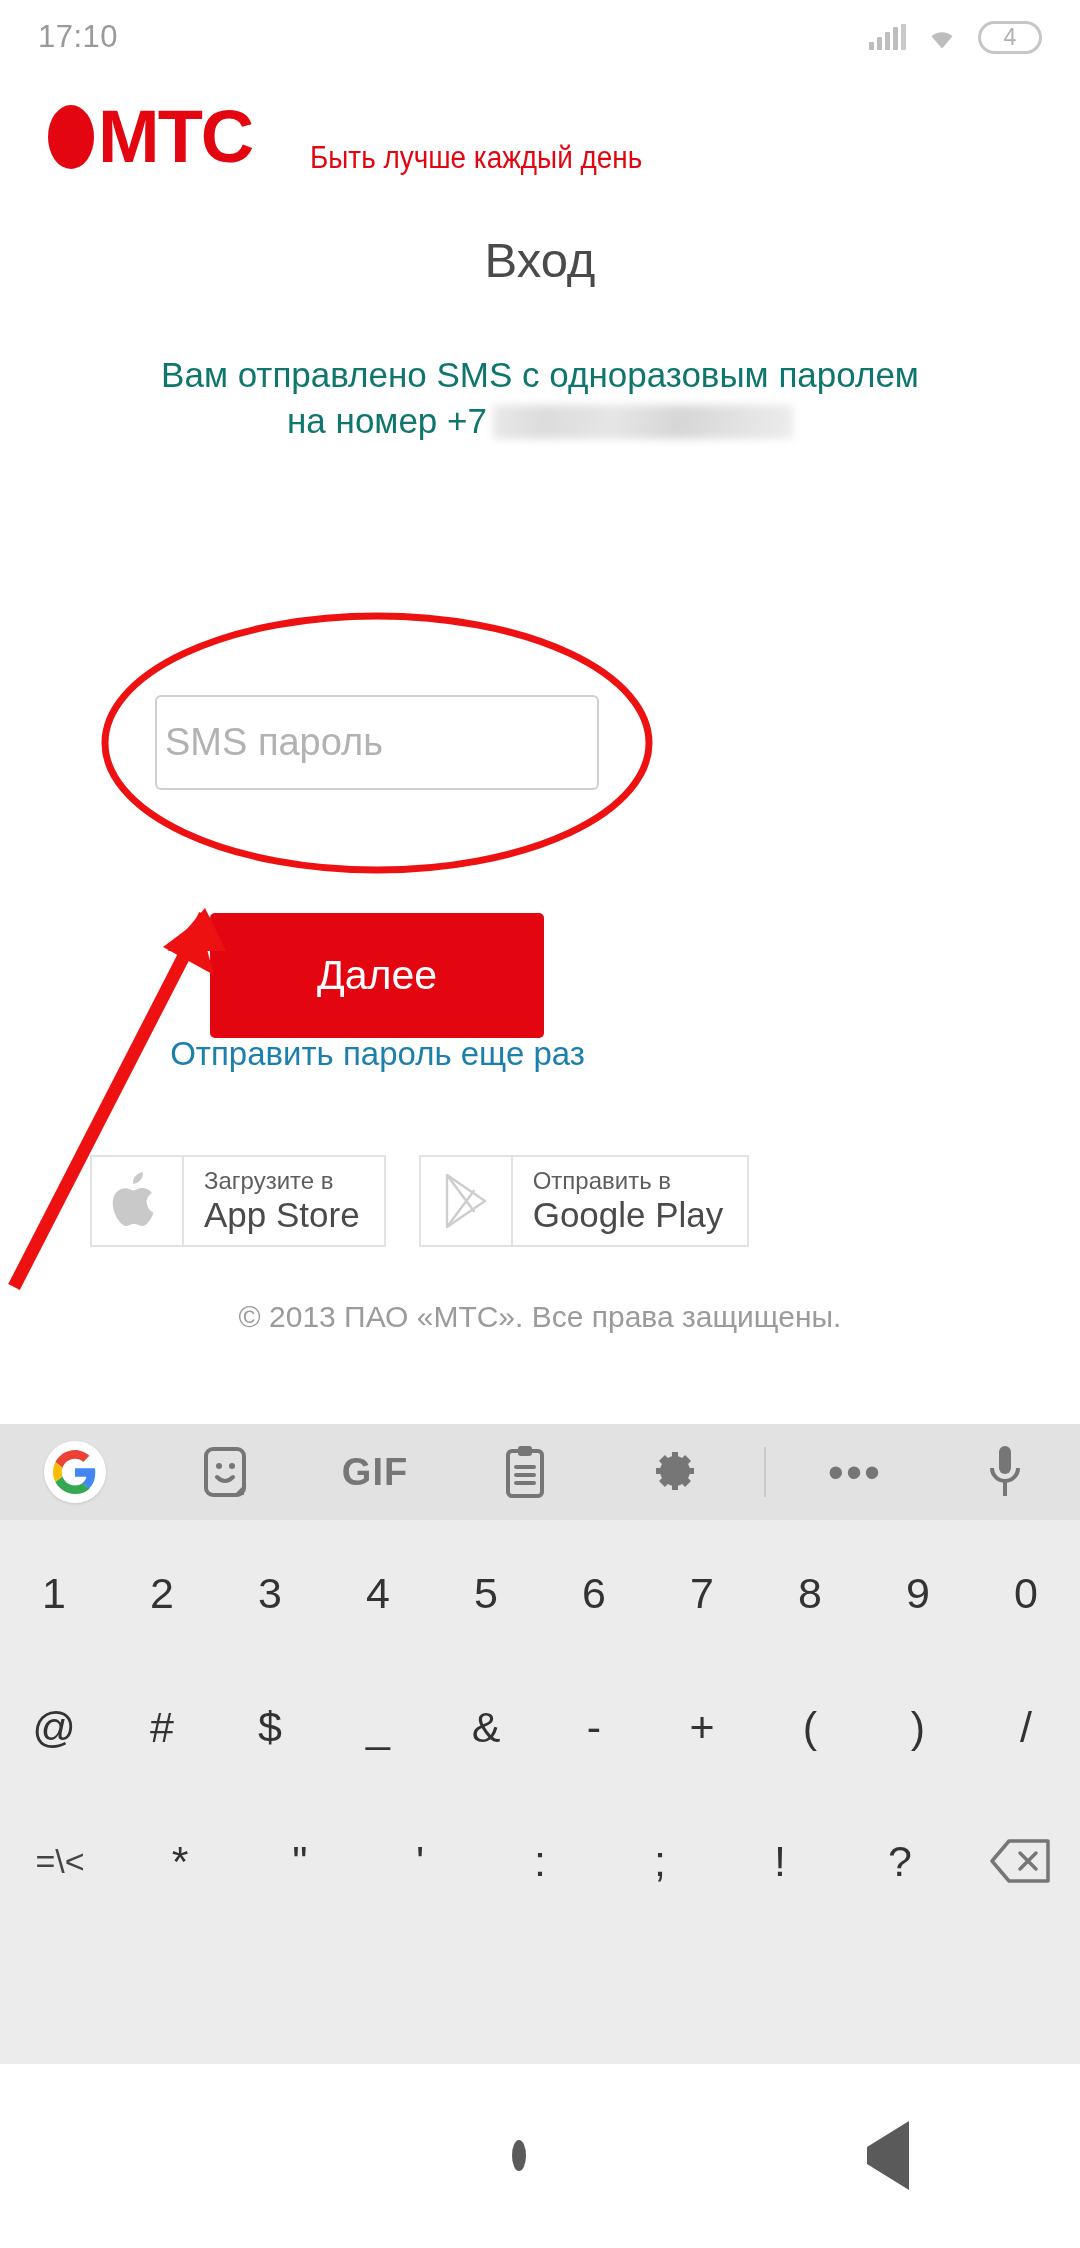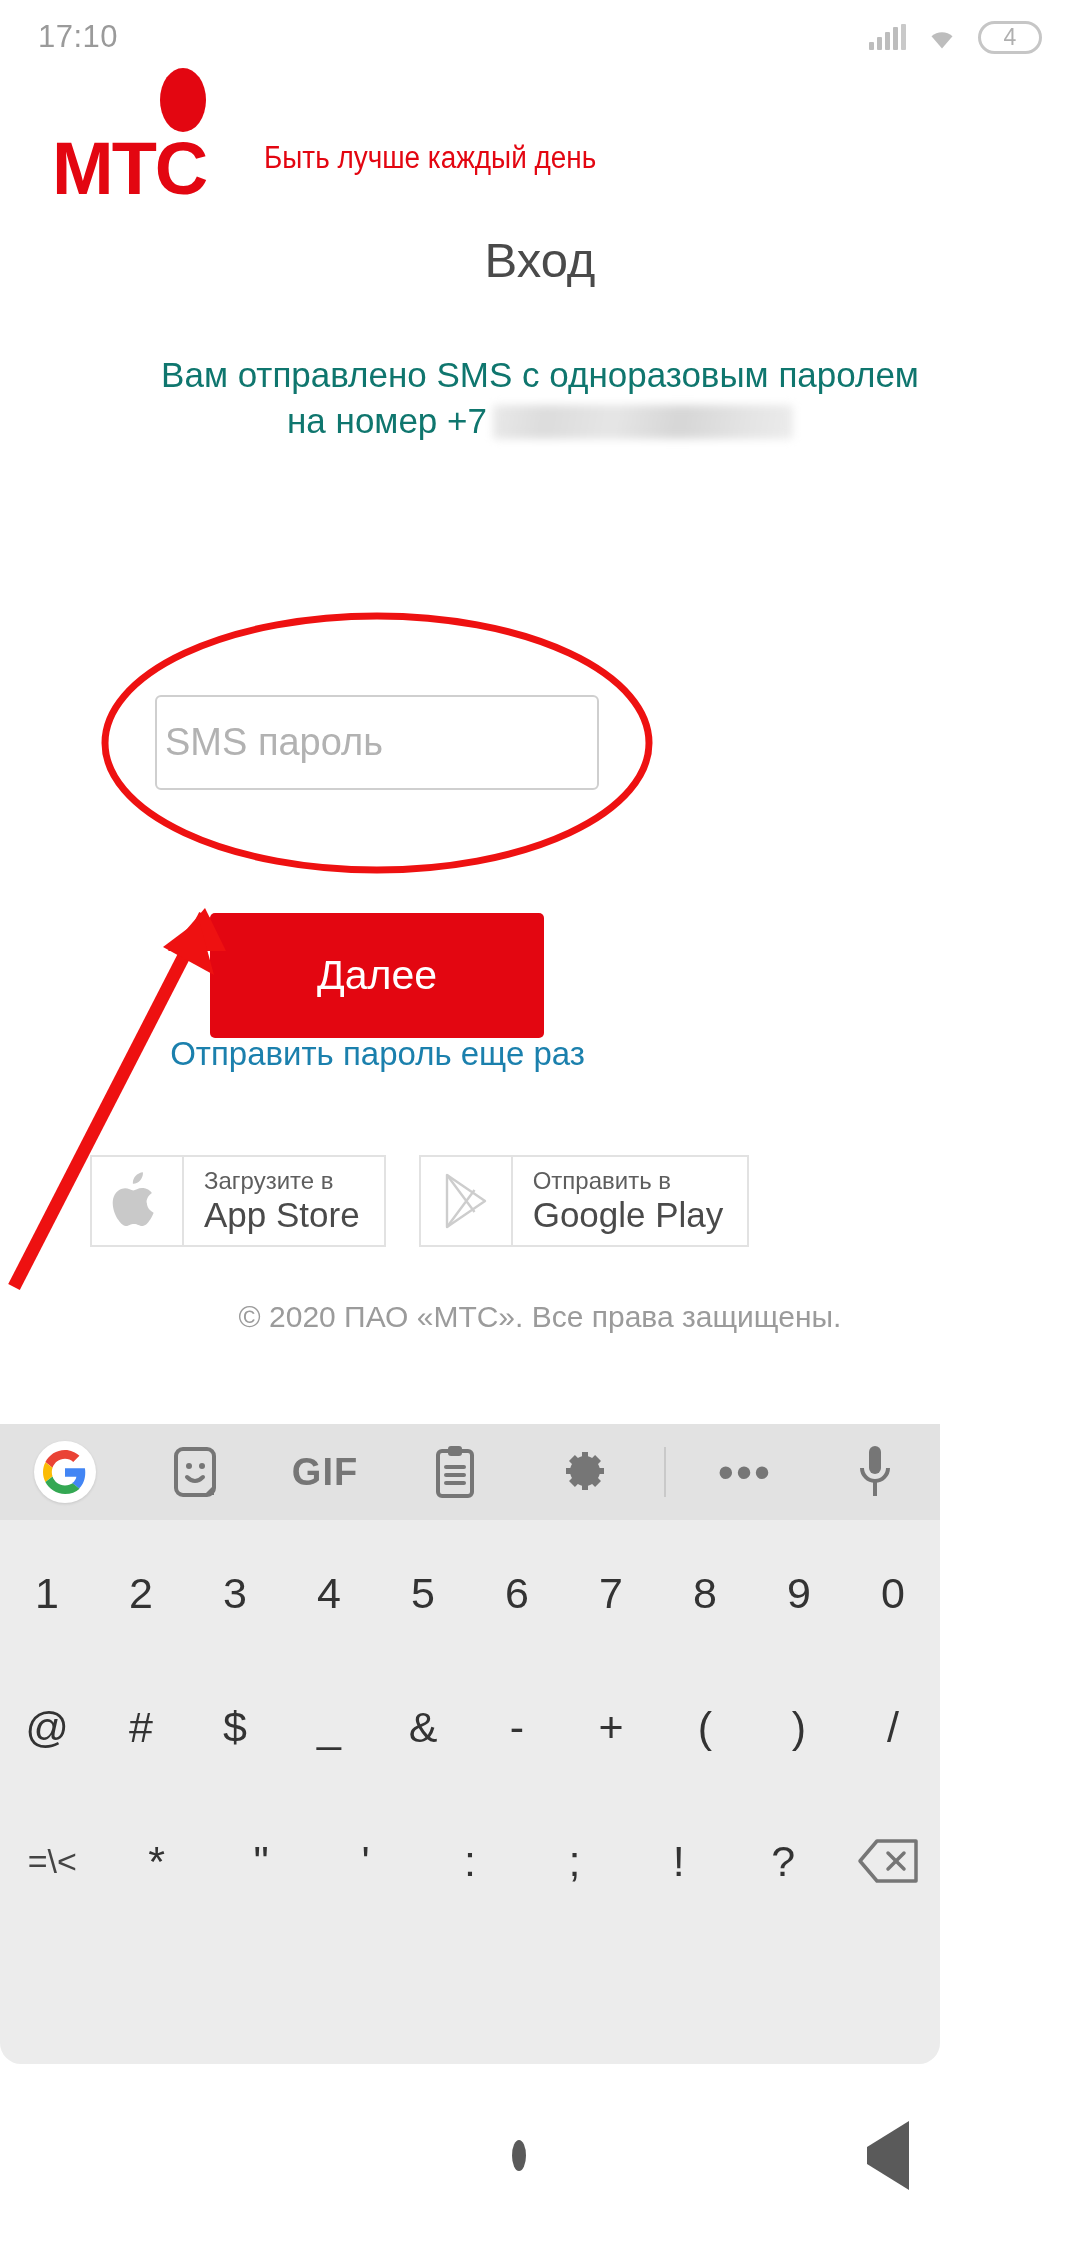--- a/index.html
+++ b/index.html
@@ -30,21 +30,21 @@
     width: 64px; height: 33px; border: 3px solid #c6c6c6; border-radius: 17px;
     display: flex; align-items: center; justify-content: center;
     font-size: 23px; color: #b0b0b0;
   }
 
   
   .brand {
     position: absolute; top: 92px; left: 0; width: 1080px; height: 90px;
     display: flex; align-items: center;
   }
-  .logo { display: flex; align-items: flex-end; margin-left: 48px; flex-direction: column; }
+  .logo { display: flex; align-items: center; margin-left: 48px; }
   .logo-egg {
     width: 46px; height: 64px; background: #E30611;
     border-radius: 50% / 50%;
   }
   .logo-mts {
     font-family: "Liberation Sans", sans-serif;
     font-weight: bold; font-size: 74px; color: #E30611;
     letter-spacing: -2px; line-height: 1; margin-left: 4px;
   }
   .slogan {
@@ -119,23 +119,22 @@
     position: absolute; top: 1300px; left: 0; width: 1080px;
     text-align: center; font-size: 30px; color: #9b9b9b;
   }
 
   
   .annot { position: absolute; top: 0; left: 0; width: 1080px; height: 1400px;
            pointer-events: none; }
 
   
   .keyboard {
-    position: absolute; top: 1424px; left: 0; width: 940px; height: 640px;
+    position: absolute; top: 1424px; left: 0; width: 1080px; height: 640px;
     background: #ececec;
-    border-radius: 21px;
   }
   .kb-toolbar {
     height: 96px; background: #e2e2e2;
     display: flex; align-items: center;
   }
   .kb-tool { flex: 1; display: flex; align-items: center; justify-content: center; }
   .goo {
     width: 62px; height: 62px; border-radius: 50%; background: #fff;
     display: flex; align-items: center; justify-content: center;
     font-size: 42px; font-weight: bold;
@@ -240,21 +239,21 @@
             </g>
           </svg>
         </div>
         <div class="badge-text">
           <span class="badge-small">Отправить в</span>
           <span class="badge-big">Google Play</span>
         </div>
       </div>
     </div>
 
-    <div class="copyright">© 2020 ПАО «МТС». Все права защищены.</div>
+    <div class="copyright">© 2013 ПАО «МТС». Все права защищены.</div>
   </div>
 
   <svg class="annot" viewBox="0 0 1080 1400">
     <ellipse cx="377" cy="743" rx="272" ry="127" fill="none" stroke="#EE1111" stroke-width="7"></ellipse>
     <g>
       <line x1="14" y1="1287" x2="205" y2="915" stroke="#EE1111" stroke-width="13"></line>
       <polygon points="205,908 168,951 226,951" fill="#EE1111"></polygon>
       <polygon points="199,920 163,947 214,975" fill="#EE1111"></polygon>
     </g>
   </svg>

